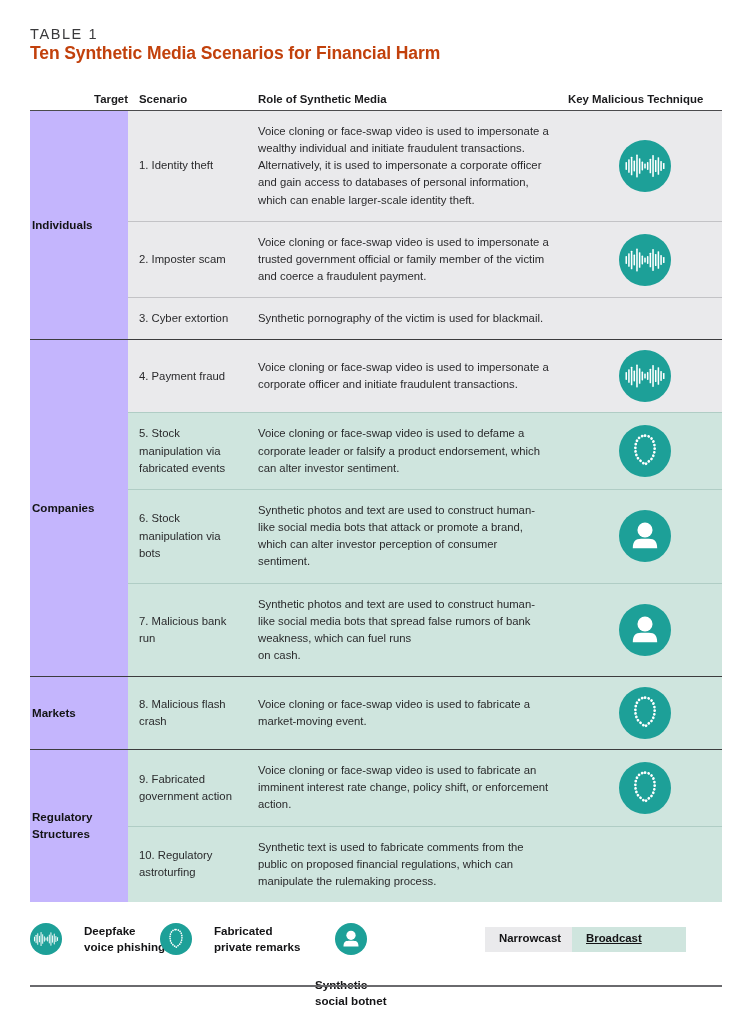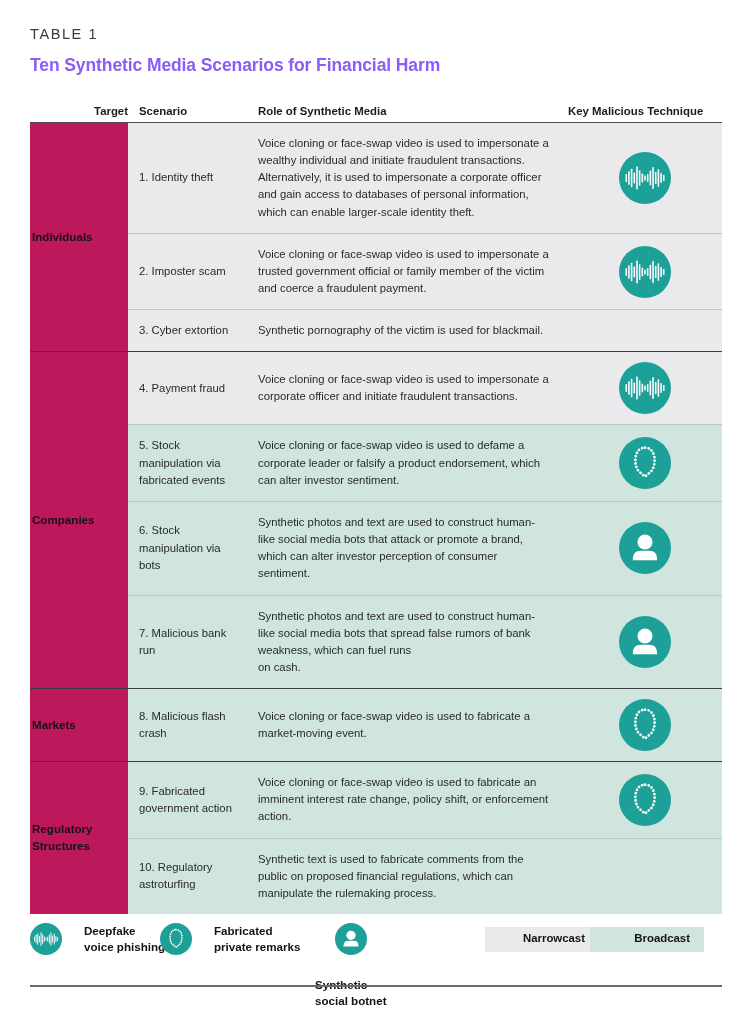--- a/index.html
+++ b/index.html
@@ -24,24 +24,24 @@
 
   
   .table-label {
     padding-top: 26px;
     font-size: 14.5px;
     letter-spacing: 1.6px;
     color: #3a3a3c;
     font-weight: 400;
   }
   .table-title {
-    margin-top: 13px;
+    margin-top: 1px;
     font-size: 17.5px;
     font-weight: bold;
-    color: #8b5cf6;
+    color: #c2410c;
     letter-spacing: -0.1px;
   }
 
   
   .tbl {
     margin-top: 29px;
     width: 692px;
     border-collapse: collapse;
     table-layout: fixed;
   }
@@ -66,21 +66,21 @@
 
   tbody td {
     vertical-align: middle;
     font-size: 11.3px;
     line-height: 1.52;
     color: #2a2a2c;
     padding: 0;
   }
 
   td.target-cell {
-    background: #be185d;
+    background: #c4b5fd;
     font-weight: bold;
     font-size: 11.6px;
     color: #131315;
     padding-left: 2px;
     line-height: 1.45;
   }
   td.scenario-cell {
     padding: 12px 10px 12px 11px;
     margin-left: 40px;
   }
@@ -157,25 +157,25 @@
     line-height: 1.42;
     color: #131315;
     white-space: pre-line;
   }
   .chip {
     position: absolute;
     font-size: 11.4px;
     font-weight: bold;
     color: #131315;
     padding: 5px 14px 6px 14px;
-    text-align: right;
+    text-align: left;
     line-height: 1.2;
   }
   .chip-narrow { background: #eaeaec; left: 455px; top: 8px; width: 86px; }
-  .chip-broad  { background: #cfe5de; left: 560px; top: 8px; width: 86px; }
+  .chip-broad  { background: #cfe5de; left: 542px; top: 8px; width: 86px; text-decoration: underline; }
 
   .footer-rule {
     position: absolute;
     left: 30px;
     top: 985px;
     width: 692px;
     height: 0;
     border-top: 2px solid #6a6a6d;
   }
 </style>

